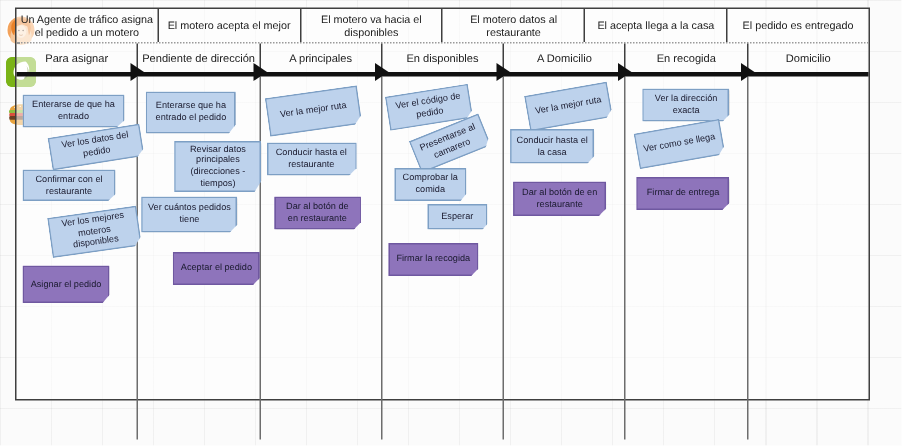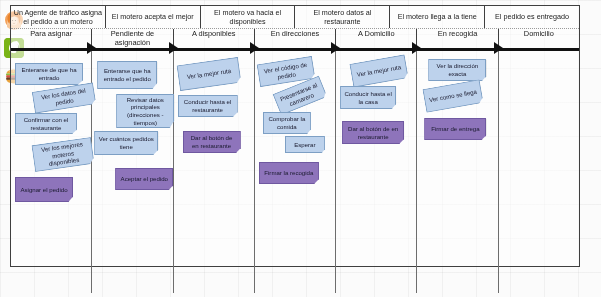--- a/index.html
+++ b/index.html
@@ -61,21 +61,21 @@
   .hcell{
     border-right:1px solid #3f3f3f;
     display:flex;align-items:center;justify-content:center;
     text-align:center;
     font-size:7.2px;line-height:1.28;color:#1b1b1b;
     padding:1px 2px;
   }
   .hcell:last-child{border-right:none;}
   .scell{
     border-right:1px solid #3f3f3f;
-    display:flex;justify-content:center;
+    display:flex;align-items:center;justify-content:center;
     text-align:center;
     font-size:7.4px;color:#1b1b1b;
     padding:0 2px;
   }
   .scell:last-child{border-right:none;}
 
   .lane{
     border-right:1px solid #6d6d6d;
   }
   .lane:last-child{border-right:none;}
@@ -164,39 +164,39 @@
       <div class="hcell">
           <span>El motero acepta el mejor</span>
         </div>
       <div class="hcell">
           <span>El motero va hacia el disponibles</span>
         </div>
       <div class="hcell">
           <span>El motero datos al restaurante</span>
         </div>
       <div class="hcell">
-          <span>El motero llega a la tiene</span>
+          <span>El acepta llega a la casa</span>
         </div>
       <div class="hcell">
           <span>El pedido es entregado</span>
         </div>
     </div>
 
     <div id="status-row">
       <div class="scell">
           <span>Para asignar</span>
         </div>
       <div class="scell">
-          <span>Pendiente de asignación</span>
-        </div>
-      <div class="scell">
-          <span>A disponibles</span>
-        </div>
-      <div class="scell">
-          <span>En direcciones</span>
+          <span>Pendiente de dirección</span>
+        </div>
+      <div class="scell">
+          <span>A principales</span>
+        </div>
+      <div class="scell">
+          <span>En disponibles</span>
         </div>
       <div class="scell">
           <span>A Domicilio</span>
         </div>
       <div class="scell">
           <span>En recogida</span>
         </div>
       <div class="scell">
           <span>Domicilio</span>
         </div>

